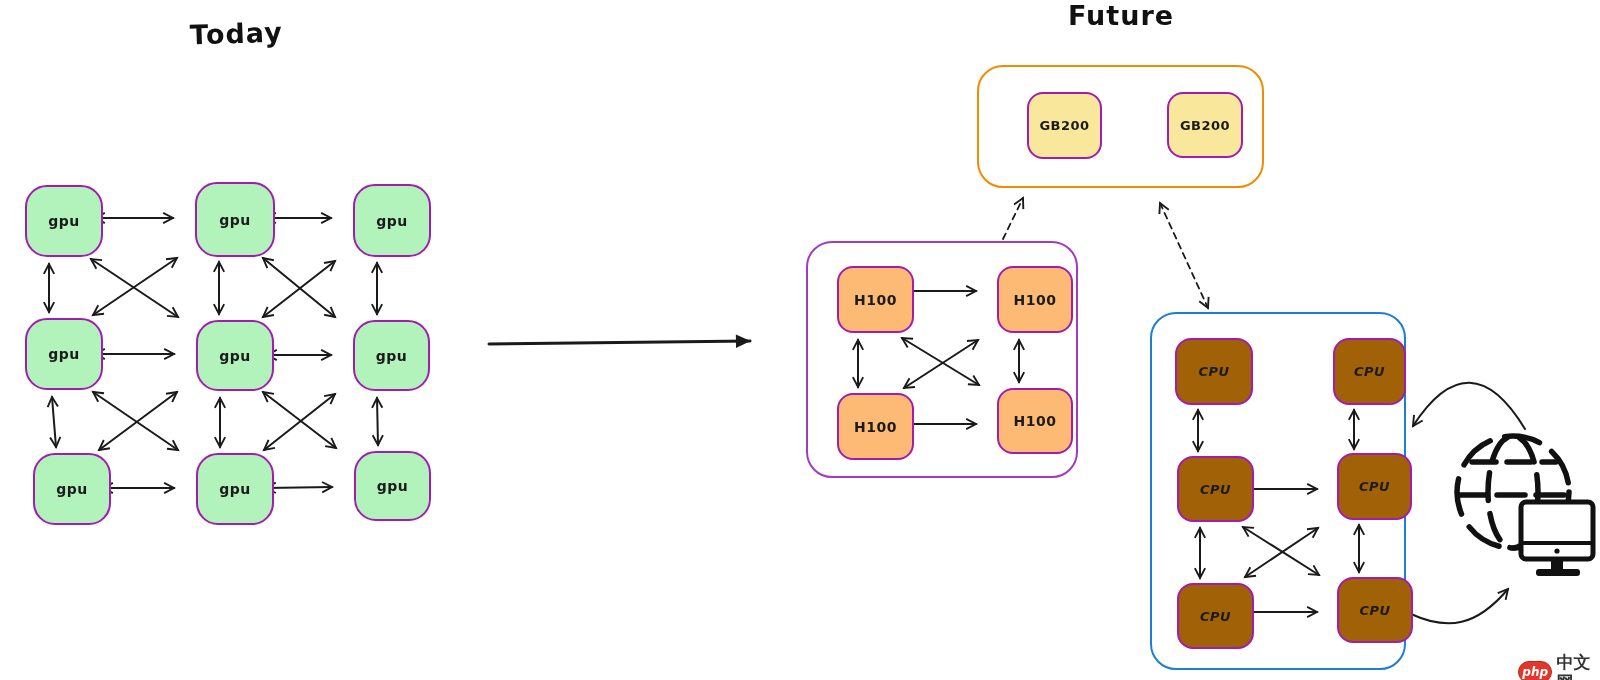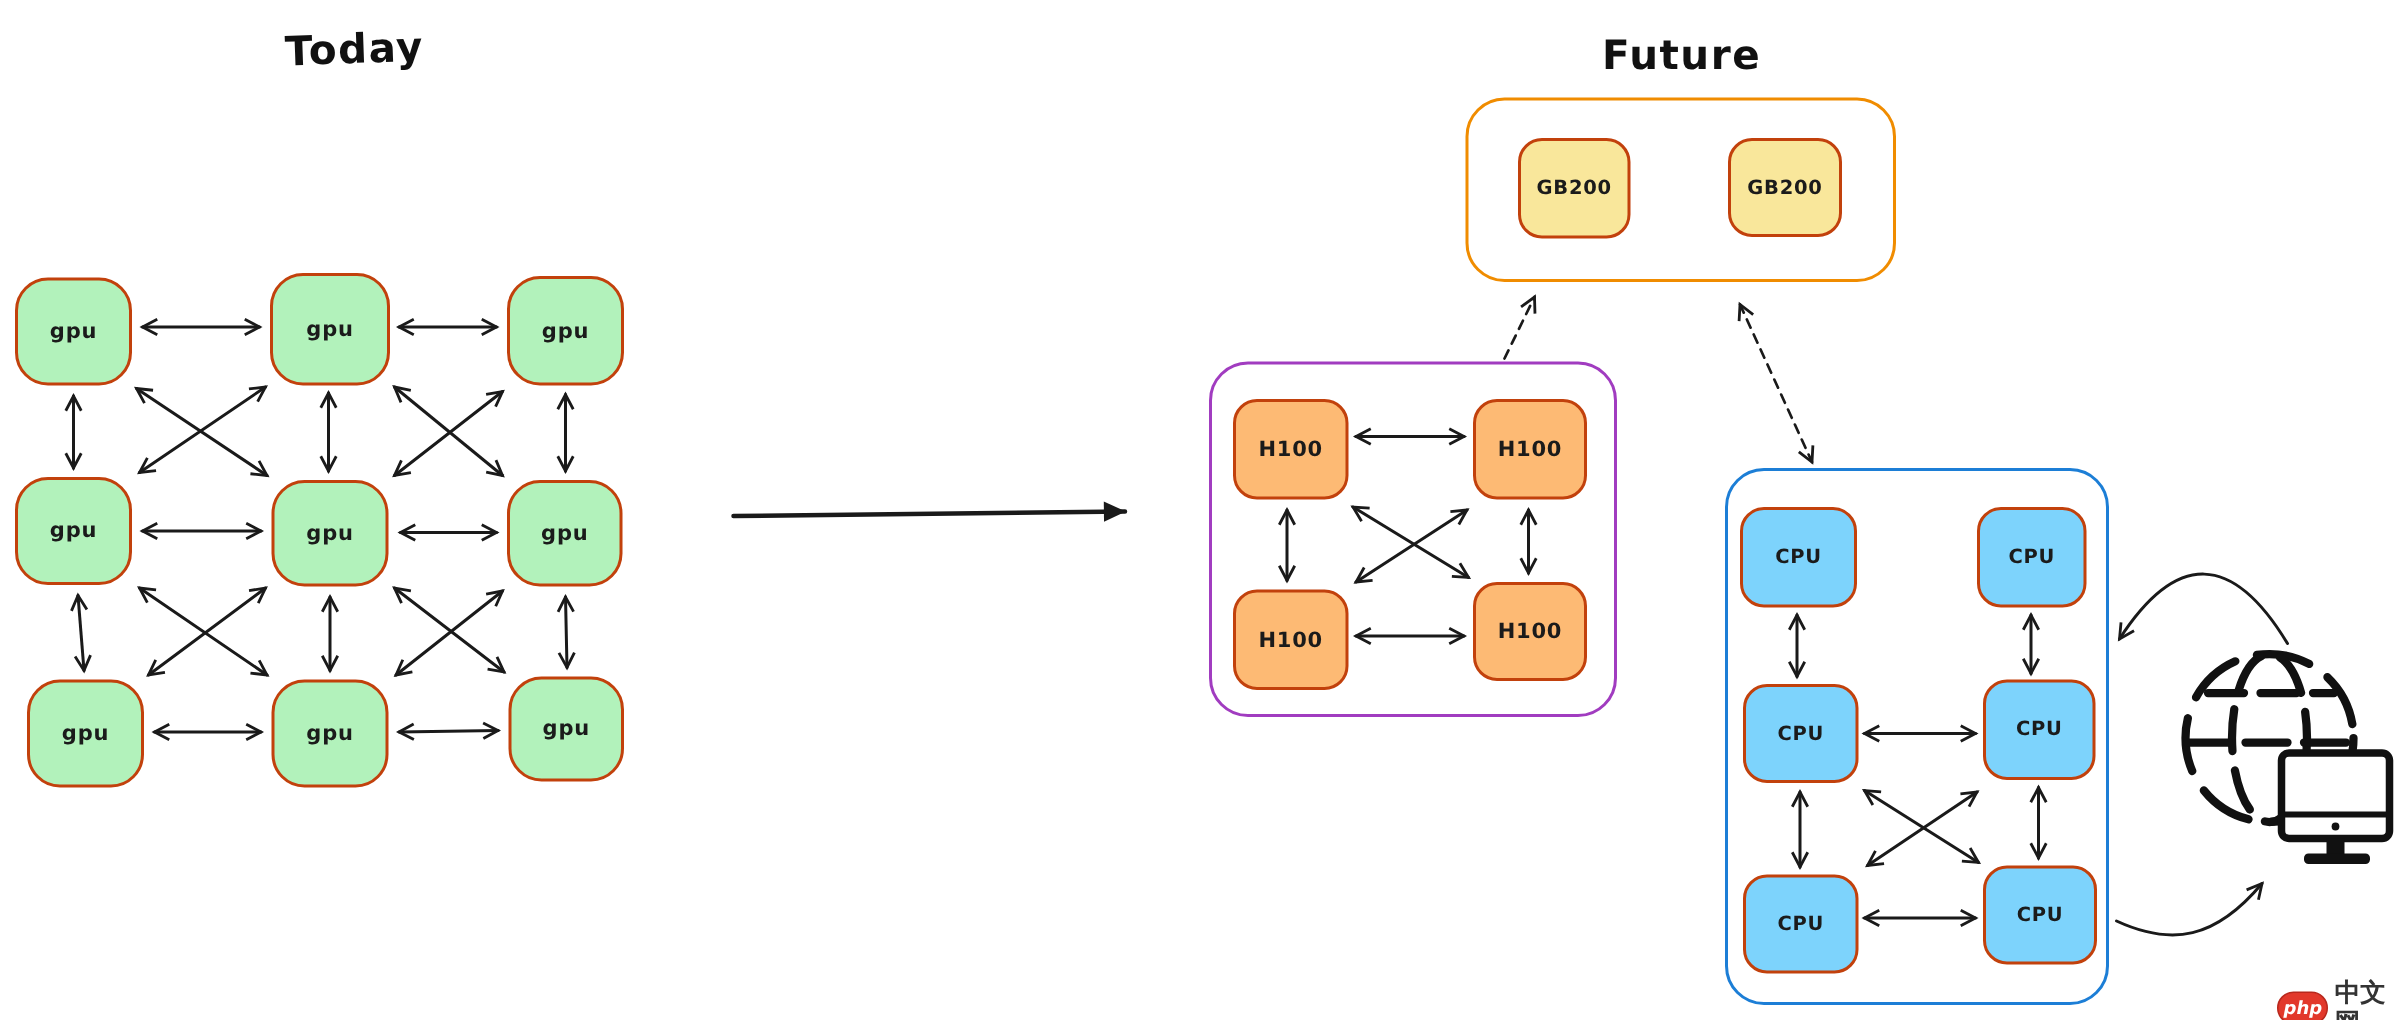--- a/index.html
+++ b/index.html
@@ -7,27 +7,27 @@
     position:relative;width:1600px;height:680px;background:#ffffff;overflow:hidden;
     font-family:"DejaVu Sans", sans-serif;color:#1a1a1a;
   }
   svg.edges{position:absolute;left:0;top:0;width:1600px;height:680px;}
   line.da{stroke:#1a1a1a;stroke-width:2;stroke-linecap:round;}
   line.dl{stroke:#1a1a1a;stroke-width:1.8;stroke-linecap:round;stroke-dasharray:6 5;}
   path.curve{stroke:#1a1a1a;stroke-width:2;fill:none;stroke-linecap:round;}
   .title{position:absolute;font-size:27px;font-weight:600;letter-spacing:1px;color:#111;}
   .node{
     position:absolute;display:flex;align-items:center;justify-content:center;
-    border:2px solid #c2410c;border-radius:16px;font-size:14px;font-weight:600;
-    letter-spacing:0.5px;color:#1b1b1b;box-sizing:border-box;
+    border:2px solid #a21caf;border-radius:16px;font-size:14px;font-weight:600;
+    letter-spacing:0.5px;color:#1b1b1b;box-sizing:border-box;margin-left:15px;
   }
   .green{background:#b2f2bb;border-radius:22px;}
   .yellow{background:#f9e79b;}
   .violet{background:#fdba74;}
-  .blue{background:#7dd3fc;}
+  .blue{background:#a16207;font-style:italic;}
   .cluster{position:absolute;border-radius:26px;box-sizing:border-box;background:transparent;}
   .cl-orange{border:2.5px solid #f08c00;}
   .cl-purple{border:2px solid #a13cc0;}
   .cl-blue{border:2.5px solid #1c7ed6;}
   .watermark{position:absolute;left:1518px;top:652px;display:flex;align-items:center;gap:4px;}
   .wm-badge{
     width:38px;height:20px;border-radius:11px;background:#e2382b;border:1px solid #b8281d;
     color:#ffffff;font-size:12px;font-weight:bold;font-style:italic;
     display:flex;align-items:center;justify-content:center;
   }
@@ -118,21 +118,21 @@
     <g>
       <rect x="1521" y="502" width="72" height="57" rx="5" fill="#ffffff" stroke="#111" stroke-width="5"></rect>
       <line x1="1523" y1="543" x2="1591" y2="543" stroke="#111" stroke-width="4"></line>
       <circle cx="1557" cy="551" r="2.6" fill="#111"></circle>
       <rect x="1551" y="559" width="12" height="11" fill="#111"></rect>
       <rect x="1536" y="569" width="44" height="7" rx="3" fill="#111"></rect>
     </g>
   </svg>
 
   <div class="title" style="left:190px;top:18px;transform:rotate(-2deg);">Today</div>
-  <div class="title" style="left:1068px;top:22px;">Future</div>
+  <div class="title" style="left:1068px;top:0;">Future</div>
 
   <div class="node green" style="left:10px;top:185px;width:78px;height:72px;">gpu</div>
   <div class="node green" style="left:180px;top:182px;width:80px;height:75px;">gpu</div>
   <div class="node green" style="left:338px;top:184px;width:78px;height:73px;">gpu</div>
   <div class="node green" style="left:10px;top:318px;width:78px;height:72px;">gpu</div>
   <div class="node green" style="left:181px;top:320px;width:78px;height:71px;">gpu</div>
   <div class="node green" style="left:338px;top:320px;width:77px;height:71px;">gpu</div>
   <div class="node green" style="left:18px;top:453px;width:78px;height:72px;">gpu</div>
   <div class="node green" style="left:181px;top:453px;width:78px;height:72px;">gpu</div>
   <div class="node green" style="left:339px;top:451px;width:77px;height:70px;">gpu</div>

